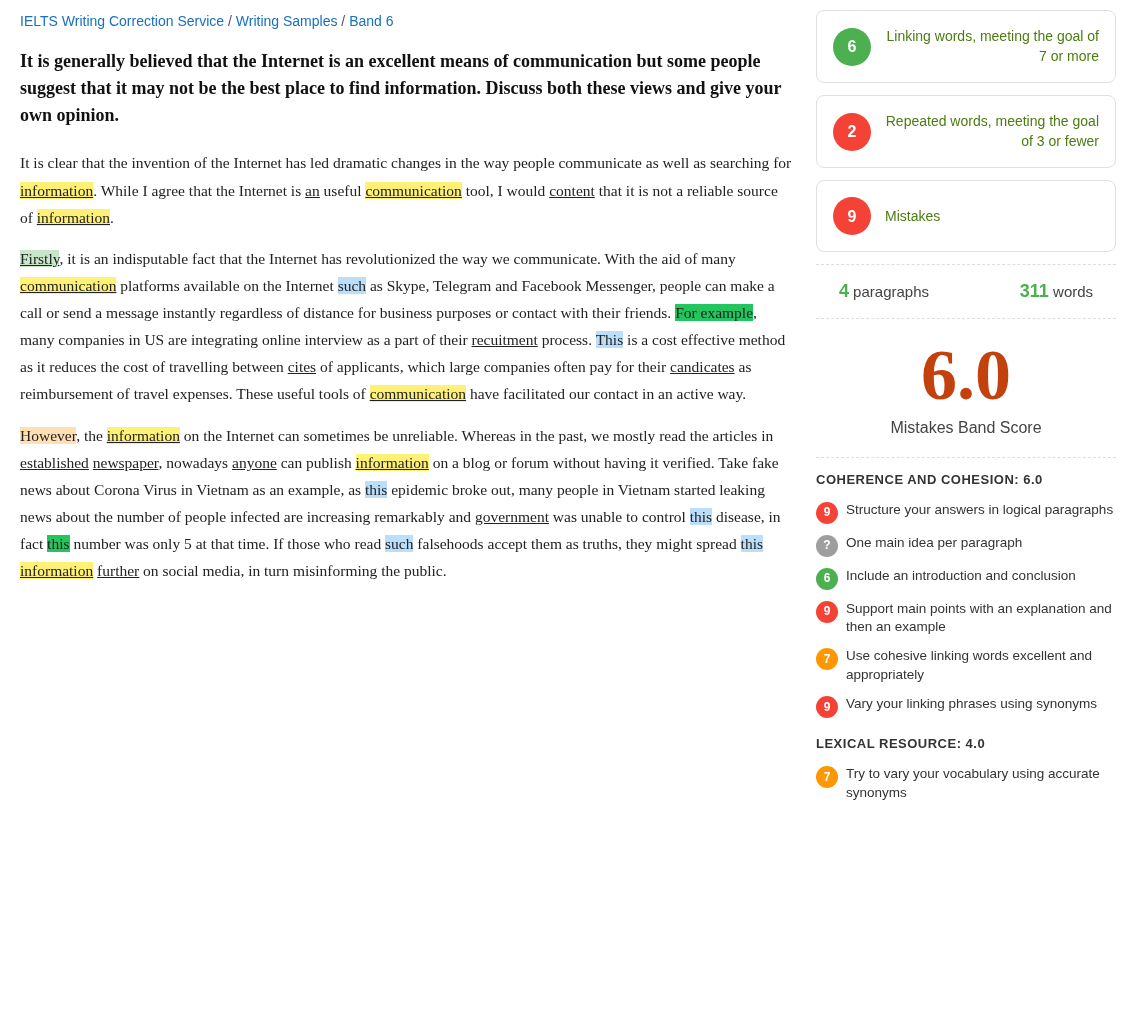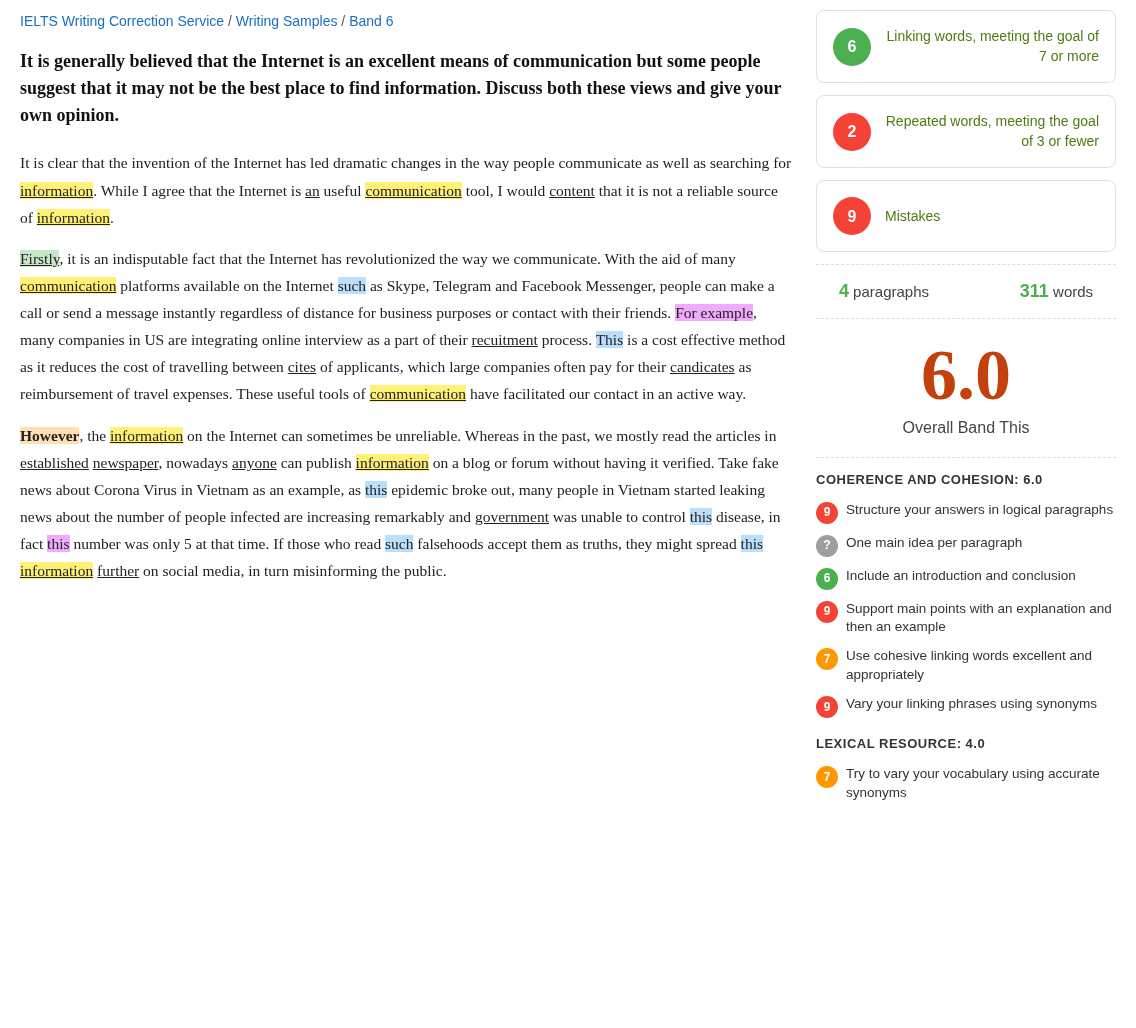--- a/index.html
+++ b/index.html
@@ -44,22 +44,22 @@
       line-height: 1.75;
       color: #222;
     }
     .essay-body p {
       margin-bottom: 14px;
     }
     .underline { text-decoration: underline; }
     .highlight-yellow { background-color: #fff176; }
     .highlight-green { background-color: #c8e6c9; }
     .highlight-blue { background-color: #bbdefb; }
-    .highlight-red { background-color: #f0abfc; }
-    .highlight-orange { background-color: #ffe0b2; font-weight: bold; }
+    .highlight-red { background-color: #22c55e; }
+    .highlight-orange { background-color: #ffe0b2; }
 
     
     .sidebar {
       width: 300px;
       flex-shrink: 0;
       font-family: Arial, sans-serif;
     }
     .score-card {
       background: #fff;
       border: 1px solid #e0e0e0;
@@ -224,21 +224,21 @@
         <span> <span>paragraphs</span></span>
       </div>
       <div class="stat-item">
         <span class="stat-num green">311</span>
         <span> <span>words</span></span>
       </div>
     </div>
 
     <div class="overall-score-container">
       <div class="overall-score-number">6.0</div>
-      <div class="overall-score-label">Overall Band This</div>
+      <div class="overall-score-label">Mistakes Band Score</div>
     </div>
 
     <div>
       <div class="section-header">COHERENCE AND COHESION: 6.0</div>
       <ul class="feedback-list">
         <li class="feedback-item">
           <div class="feedback-badge fb-red">9</div>
           <span>Structure your answers in logical paragraphs</span>
         </li>
         <li class="feedback-item">

